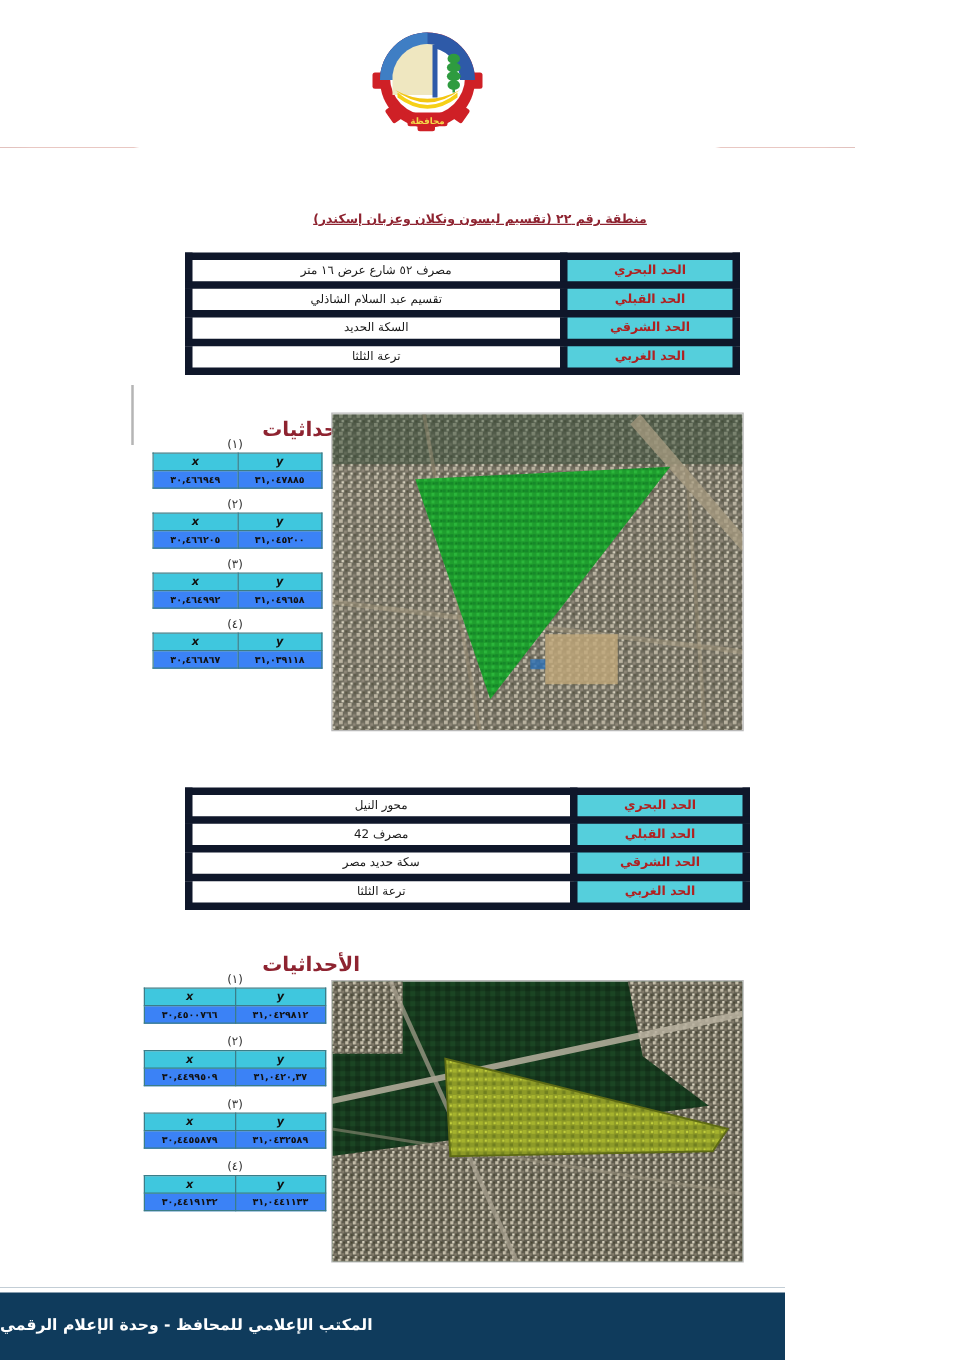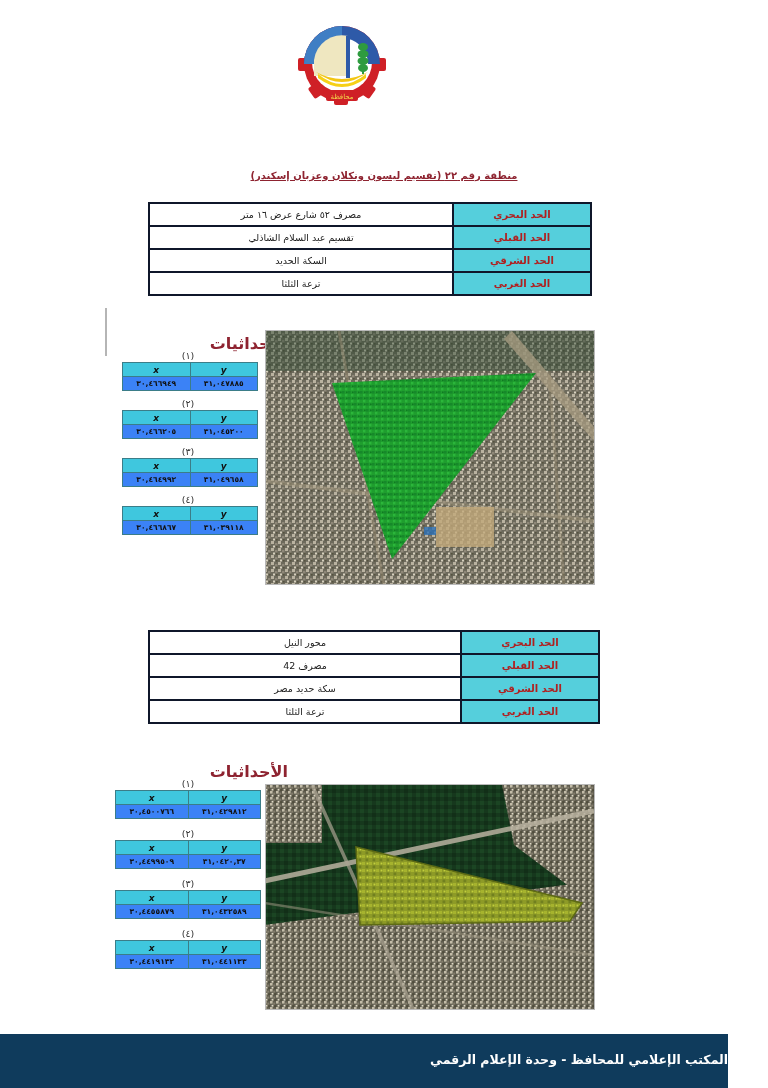--- a/index.html
+++ b/index.html
@@ -8,21 +8,21 @@
   body {
     width:768px; height:1088px;
     background:#ffffff;
     font-family:"DejaVu Sans","Liberation Sans",sans-serif;
     position:relative; overflow:hidden;
   }
 
   
   .header {
     position:absolute; top:0; left:0; width:684px; height:118px;
-    overflow:hidden; background:#ffffff;
+    overflow:hidden; background:#ffffff;font-weight:bold;
   }
   
   .lgroup { position:absolute; left:0; top:0; width:330px; height:118px; overflow:hidden; }
   .lgroup .band {
     position:absolute; left:-240px; top:-205px;
     width:520px; height:320px; border-radius:50%;
   }
   .lgroup .b-navy { background:#17415f; left:-258px; top:-212px; width:530px; height:330px; }
   .lgroup .b-white{ background:#ffffff; left:-236px; top:-208px; width:528px; height:330px; }
   .lgroup .b-red  { background:#a62310; left:-228px; top:-212px; width:534px; height:336px; }
@@ -55,21 +55,21 @@
   }
 
   
   .btable {
     border-collapse:collapse;
     border:1px solid #4a4a4a;
     direction:rtl;
     table-layout:fixed;
   }
   .btable td {
-    border:2px solid #0f172a;
+    border:6px solid #0f172a;
     height:23px;
     font-size:9.5px;
     text-align:center;
     vertical-align:middle;
     color:#1a1a1a;
   }
   .btable td.lbl {
     background:#55cfdc;
     color:#b02020;
     font-weight:bold;
@@ -99,23 +99,23 @@
 
   
   .sat { border:1px solid #b9b9b9; position:relative; overflow:hidden; }
 
   .vline {
     position:absolute; background:#b5b5b5; width:2px;
   }
 
   
   .footer {
-    position:absolute; left:0; bottom:0; width:728px; height:58px;
+    position:absolute; left:0; bottom:0; width:628px; height:58px;
     background:#0f3b5c;
-    display:flex; align-items:center; justify-content:flex-start;
+    display:flex; align-items:center; justify-content:flex-end;
   }
   .footer-strip { position:absolute; left:0; top:0; width:768px; height:4px; background:#ffffff; }
   .footer-text {
     color:#ffffff; font-size:12.5px; font-weight:bold; direction:rtl;
     letter-spacing:0.3px;
   }
 </style>
 </head>
 <body>
 

